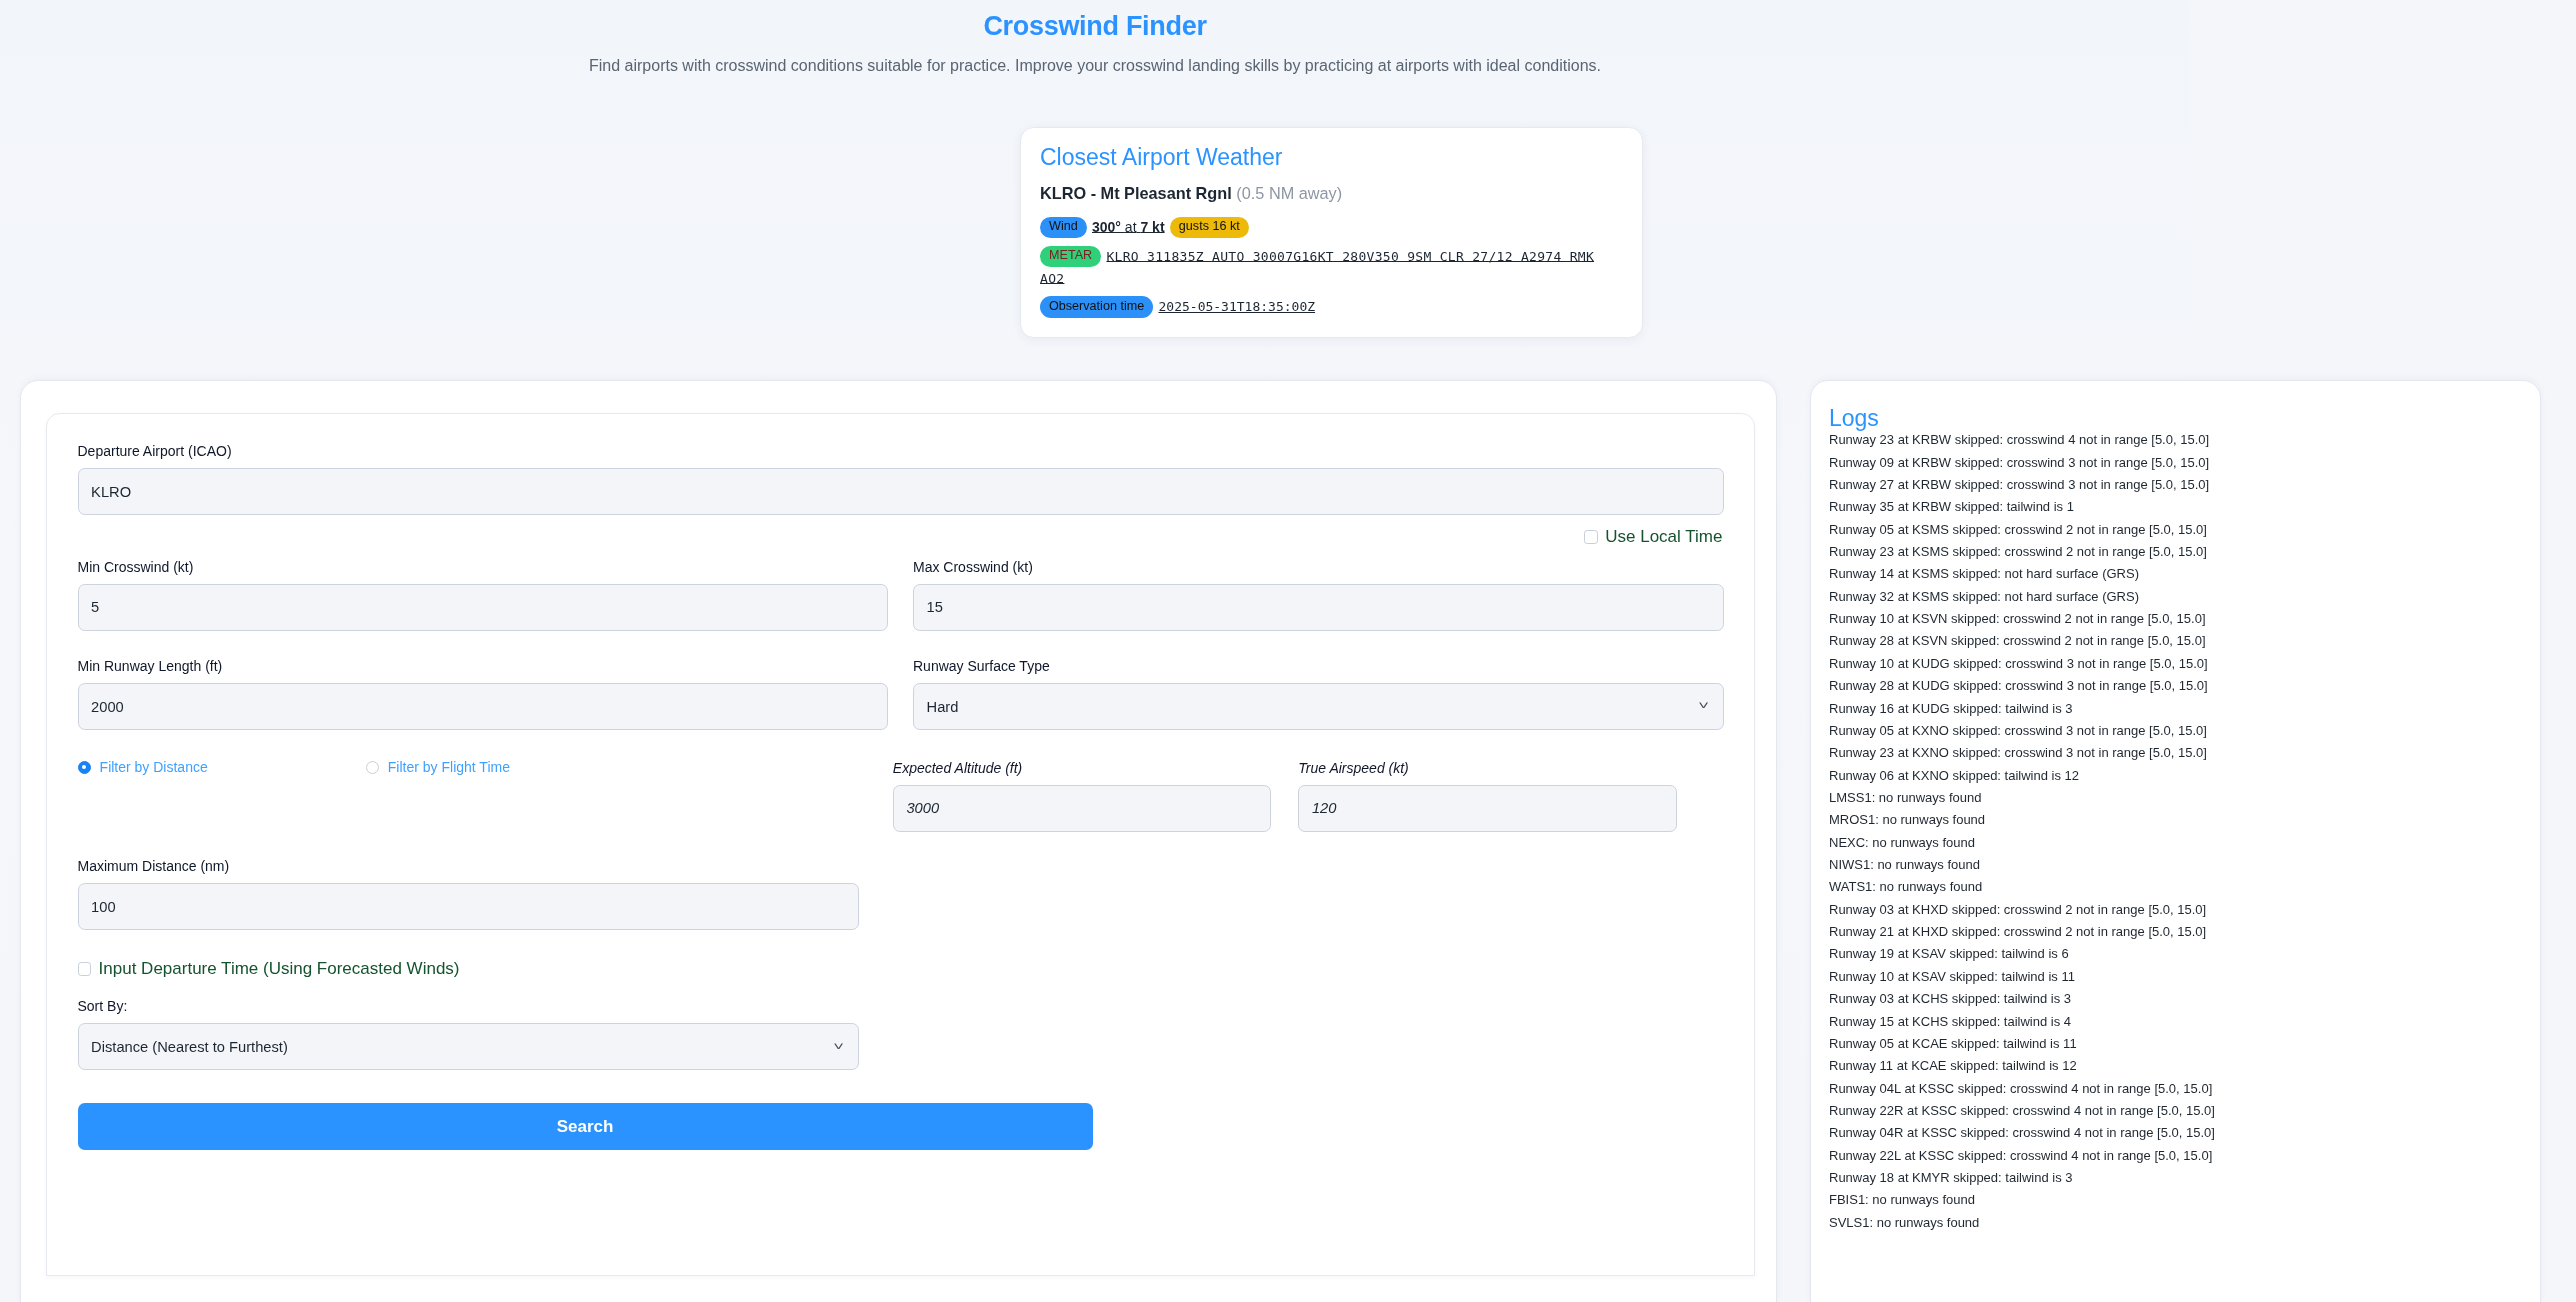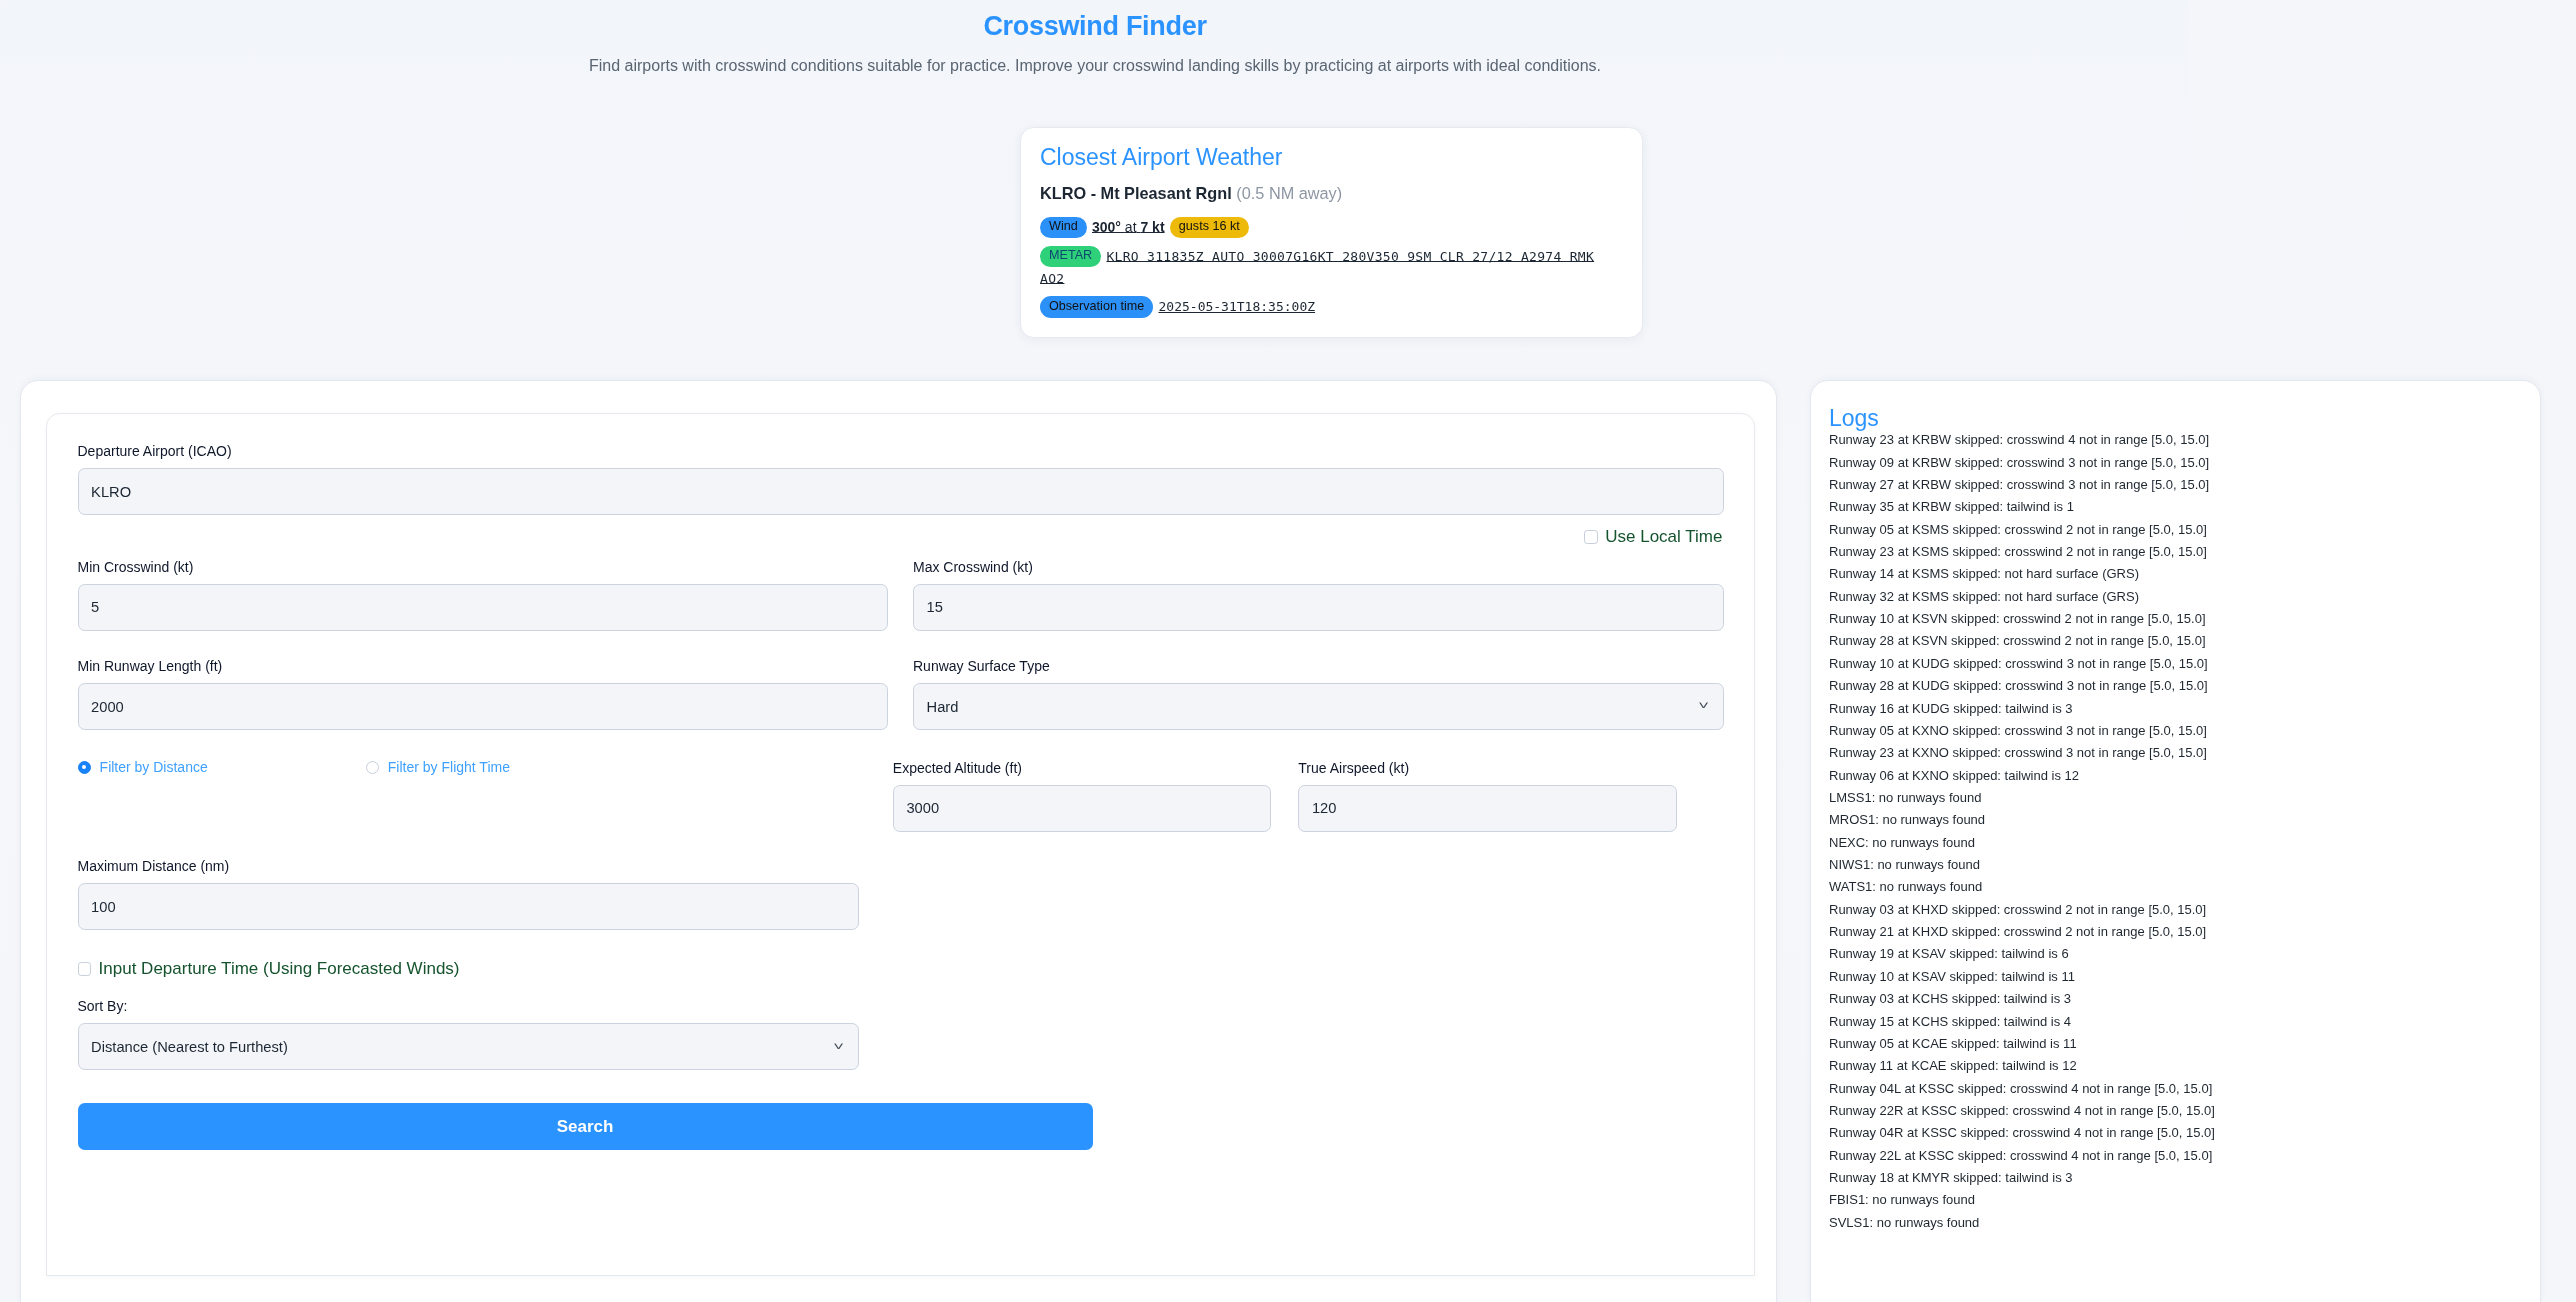--- a/index.html
+++ b/index.html
@@ -72,21 +72,21 @@
     display: inline-block;
     border-radius: 11.6px;
     padding: 2.1px 9px 3.2px 9px;
     font-size: 12.6px;
     line-height: 1.25;
     vertical-align: middle;
     margin-right: 5.3px;
   }
   .badge-wind { background: #2b90f8; color: #111; }
   .badge-gust { background: #eeba09; color: #111; margin-left: 5.3px; margin-right: 0; }
-  .badge-metar { background: #2ed07a; color: #0c4a6e; }
+  .badge-metar { background: #2ed07a; color: #7f1d1d; }
   .badge-obs { background: #2b90f8; color: #111; }
   .wind-text { vertical-align: middle; }
   .wind-text b { font-weight: bold; }
   .metar-text {
     font-family: "DejaVu Sans Mono", "Liberation Mono", monospace;
     font-size: 13px;
     color: #1d2733;
     vertical-align: middle;
     letter-spacing: 0.3px;
   }
@@ -195,21 +195,21 @@
     border: 1.1px solid #c7cfdb; background: #fff;
     display: inline-block; position: relative; flex: none;
   }
   .radio.checked { border-color: #1a82f7; background: #1a82f7; }
   .radio.checked::after {
     content: ""; position: absolute;
     left: 3.7px; top: 3.7px; width: 4.2px; height: 4.2px;
     border-radius: 50%; background: #fff;
   }
   .radio-label { color: #3ea1ff; font-size: 14px; line-height: 1.1; }
-  .alt-tas { display: flex; gap: 27px; width: 784px; margin-left: 5.3px; }
+  .alt-tas { display: flex; gap: 27px; width: 784px; margin-left: 5.3px; font-style: italic; }
   .alt-tas .col { flex: 1 1 0; }
 
   .r-maxdist { margin-top: 26px; width: 781px; }
   .r-deptime { margin-top: 29.5px; display: flex; align-items: center; gap: 7.4px; }
   .r-sortby { margin-top: 20px; width: 781px; }
   .search-btn {
     margin-top: 33px;
     width: 1015px;
     height: 47px;
     background: #2b93ff;

